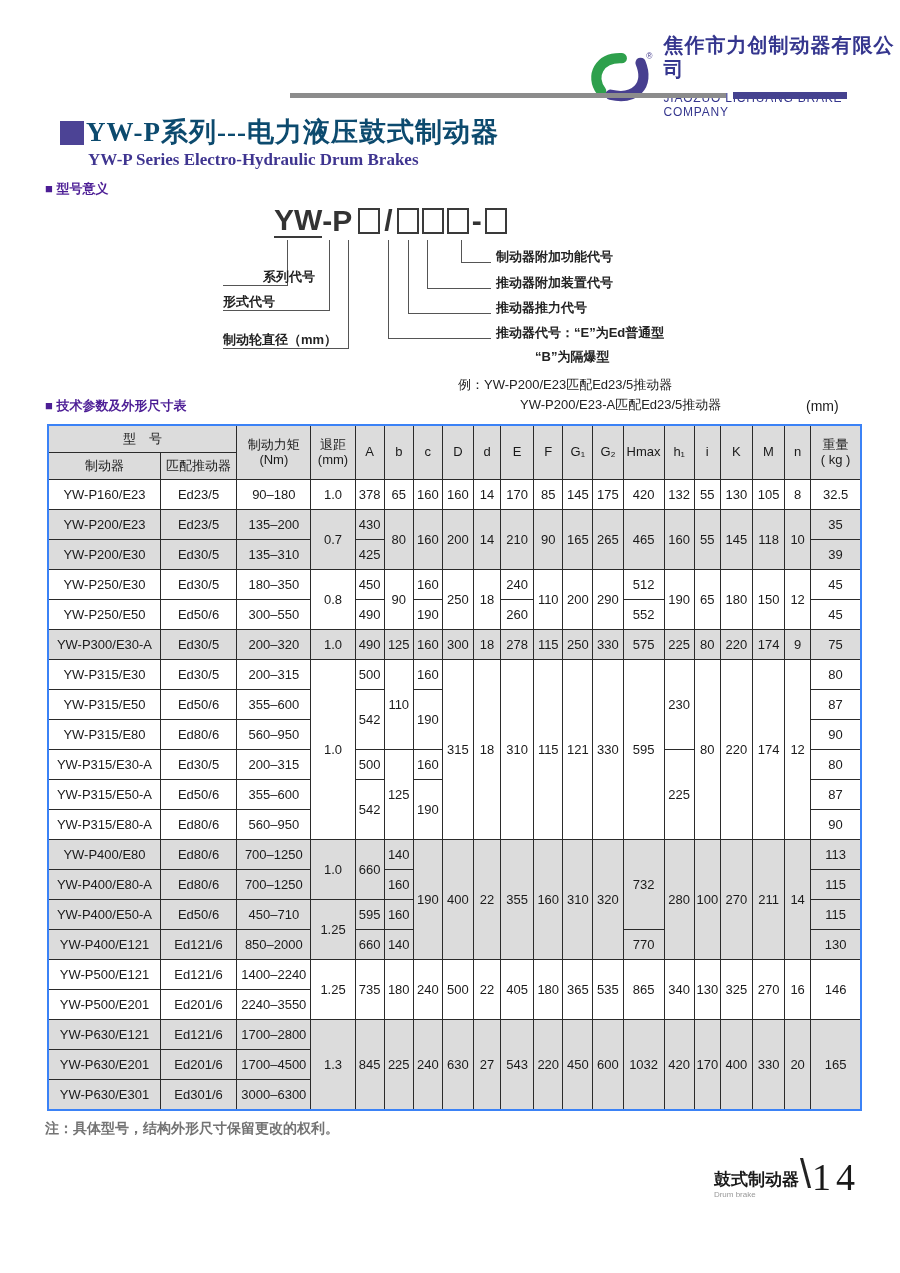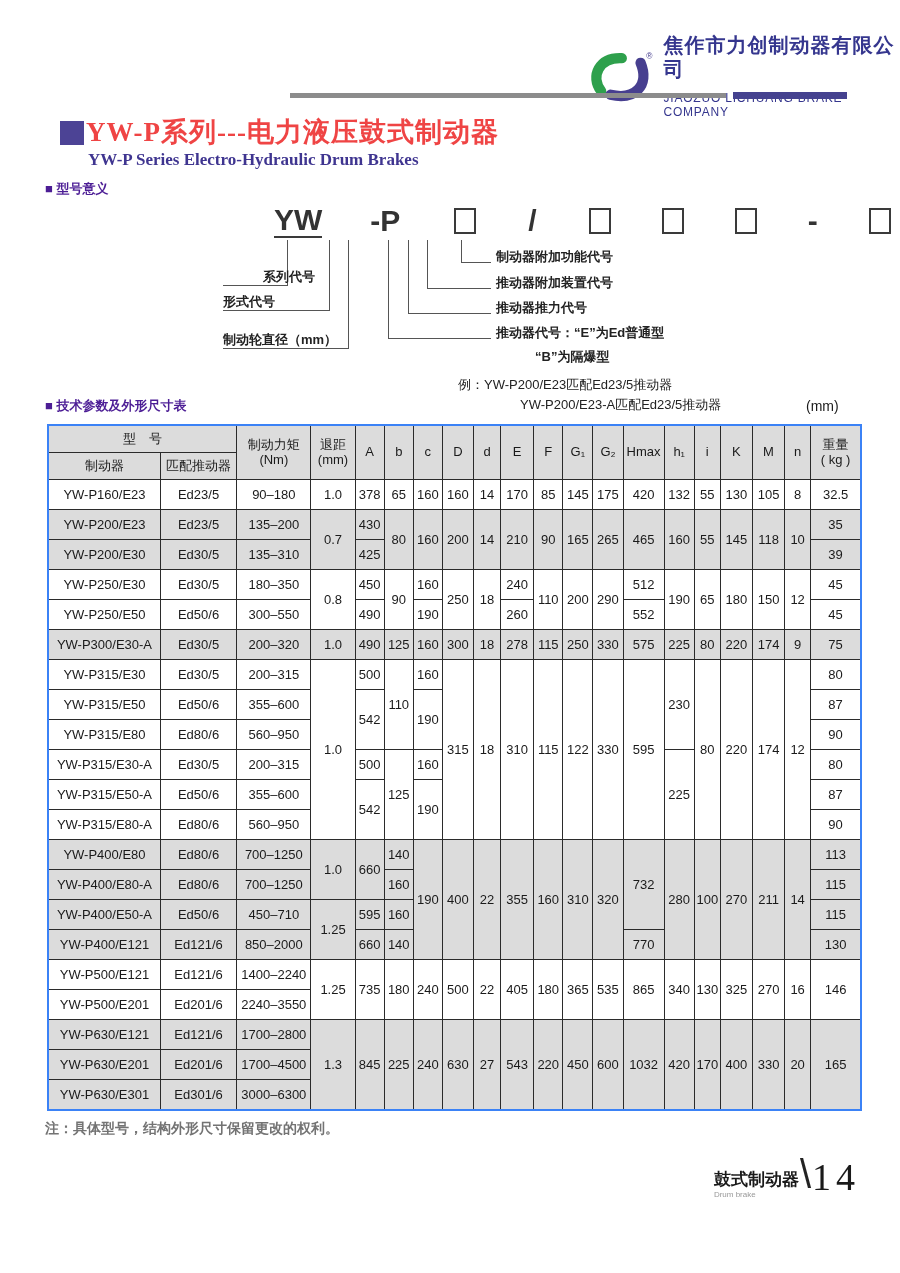--- a/index.html
+++ b/index.html
@@ -10,32 +10,32 @@
   .logo-block{position:absolute;top:33px;left:588px;display:flex;align-items:center;gap:6px;}
   .company-names{display:flex;flex-direction:column;}
   .company-cn{font-size:20px;font-weight:bold;color:#35368e;letter-spacing:1px;line-height:1.2;}
   .company-en{font-size:12px;color:#35368e;letter-spacing:0.8px;margin-top:10px;}
   .rule-gray{position:absolute;left:290px;top:93px;width:436px;height:5px;background:#8c8c8c;}
   .rule-navy{position:absolute;left:733px;top:92px;width:114px;height:7px;background:#45428f;}
 
   
   .title-block{position:absolute;left:60px;top:118px;display:flex;align-items:center;}
   .title-square{width:24px;height:24px;background:#4c4395;display:inline-block;}
-  .title-cn{font-family:"Liberation Serif",serif;font-size:27px;font-weight:bold;color:#ef4444;
+  .title-cn{font-family:"Liberation Serif",serif;font-size:27px;font-weight:bold;color:#0c4a6e;
             letter-spacing:1px;margin:0 0 0 2px;line-height:1.1;}
   .title-en{position:absolute;left:88px;top:150px;font-family:"Liberation Serif",serif;
             font-size:17px;font-weight:bold;color:#3f3590;margin:0;}
   .section-label{position:absolute;font-size:13px;font-weight:bold;color:#4c1d95;}
   .sec-model{left:45px;top:180px;}
   .sec-tech{left:45px;top:397px;}
   .unit-label{position:absolute;left:806px;top:398px;font-size:14px;}
 
   
   .code-line{position:absolute;left:274px;top:204px;display:flex;align-items:center;
-             font-size:30px;font-weight:bold;color:#333;gap:48px;}
+             font-size:30px;font-weight:bold;color:#333;}
   .code-yw{border-bottom:2px solid #3a3a3a;line-height:1.05;}
   .code-p{line-height:1.05;}
   .code-box{width:18px;height:22px;border:2px solid #3a3a3a;display:inline-block;}
   .bx1{margin-left:6px;} .slash{margin:0 4px;} .bx2{margin-left:0;}
   .bx3{margin-left:3px;} .bx4{margin-left:3px;} .dash{margin:0 3px;} .bx5{margin-left:0;}
   .conn{position:absolute;}
   .conn.left{border-right:1px solid #555;border-bottom:1px solid #555;}
   .conn.right{border-left:1px solid #555;border-bottom:1px solid #555;}
   .dg-label{position:absolute;font-size:13px;font-weight:bold;color:#222;white-space:nowrap;}
   .example{position:absolute;font-size:13px;color:#222;white-space:nowrap;}
@@ -288,21 +288,21 @@
           <td>Ed30/5</td>
           <td>200–315</td>
           <td rowspan="6">1.0</td>
           <td>500</td>
           <td rowspan="3">110</td>
           <td>160</td>
           <td rowspan="6">315</td>
           <td rowspan="6">18</td>
           <td rowspan="6">310</td>
           <td rowspan="6">115</td>
-          <td rowspan="6">122</td>
+          <td rowspan="6">121</td>
           <td rowspan="6">330</td>
           <td rowspan="6">595</td>
           <td rowspan="3">230</td>
           <td rowspan="6">80</td>
           <td rowspan="6">220</td>
           <td rowspan="6">174</td>
           <td rowspan="6">12</td>
           <td>80</td>
         </tr>
         <tr>

